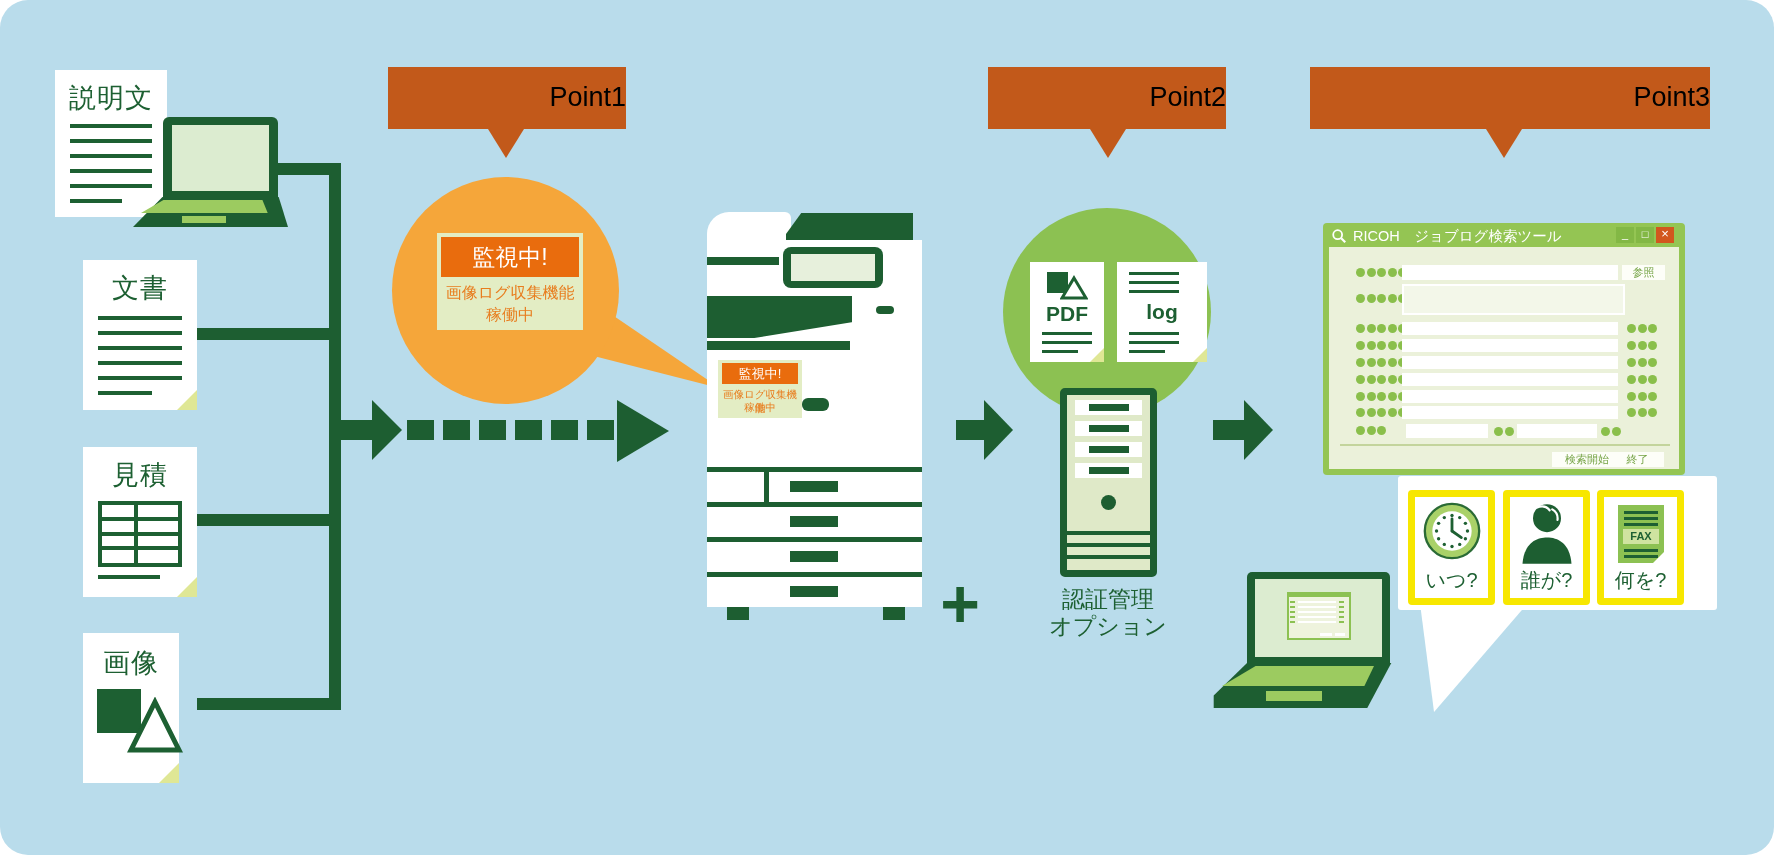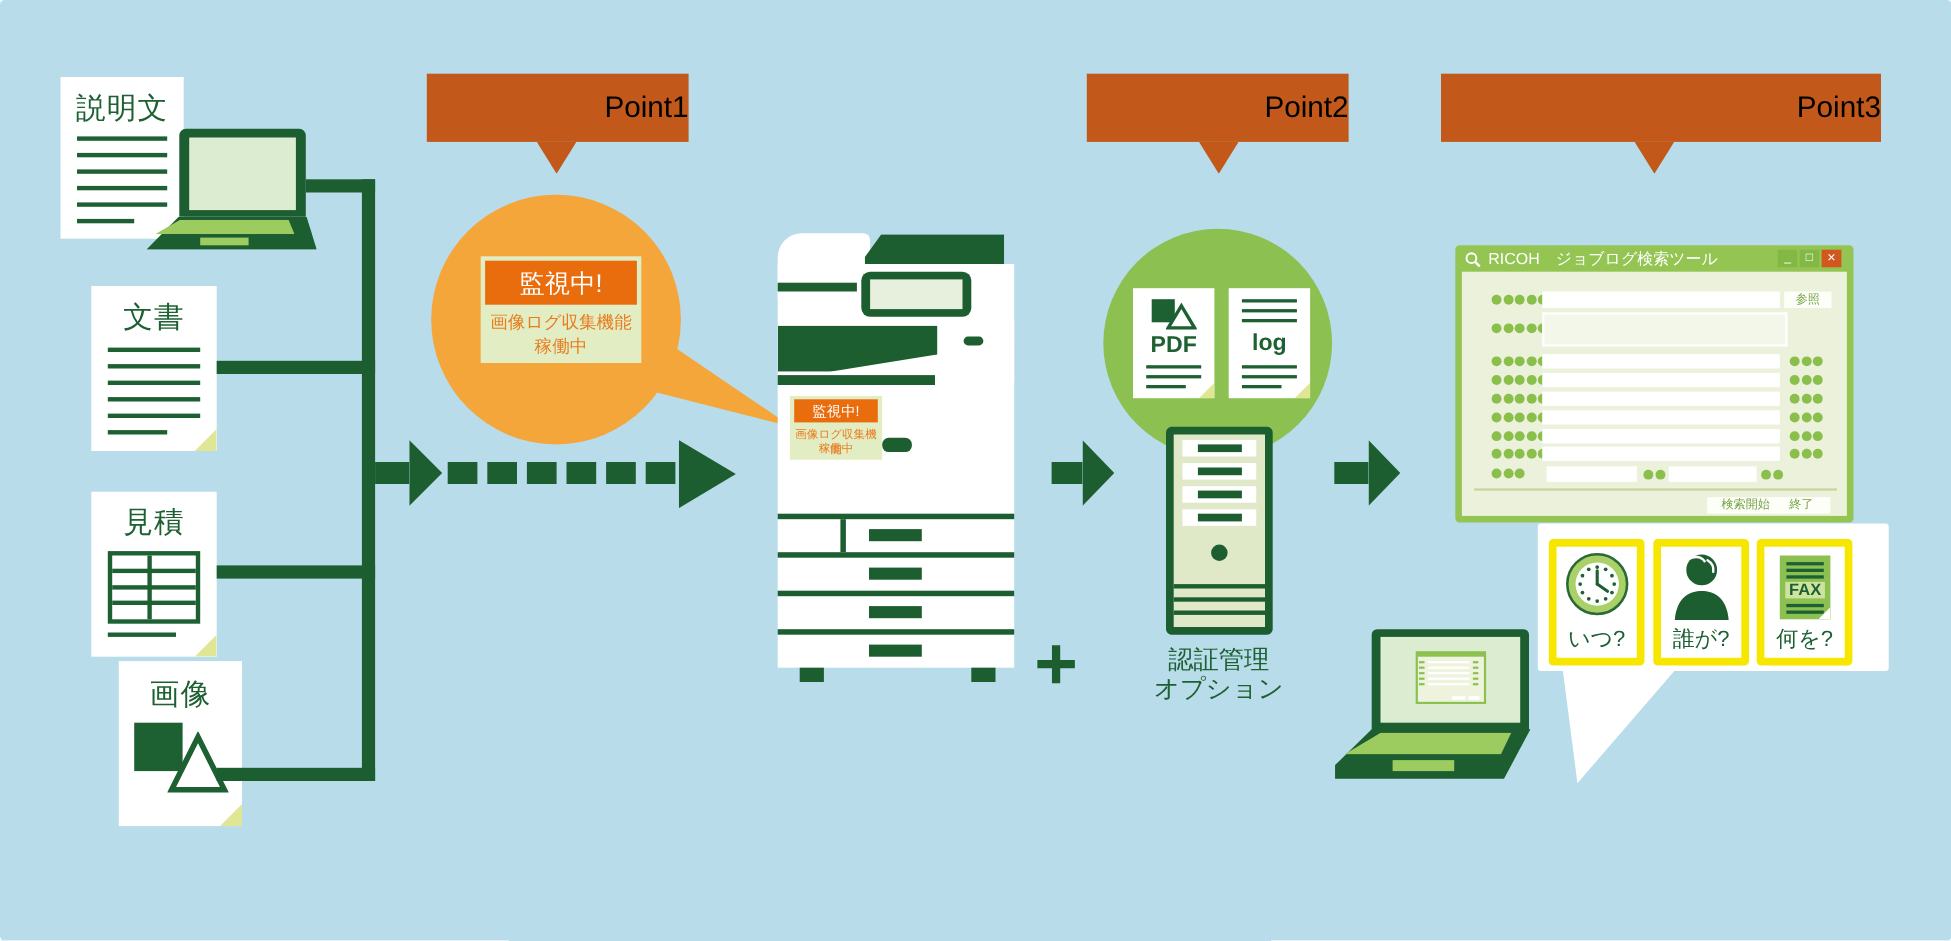--- a/index.html
+++ b/index.html
@@ -1,16 +1,16 @@
 <!DOCTYPE html>
 <html><head>
 <meta charset="utf-8">
 <style>
   html,body{margin:0;padding:0;background:#fff;font-family:"Liberation Sans","DejaVu Sans",sans-serif;}
-  .canvas{position:relative;width:1774px;height:855px;background:#b9dceb;border-radius:4px;overflow:hidden;}
+  .canvas{position:relative;width:1774px;height:855px;background:#b9dceb;border-radius:28px;overflow:hidden;}
   .abs{position:absolute;}
   .paper{position:absolute;background:#fff;}
   .ptitle{position:absolute;left:0;width:100%;text-align:center;color:#1d6032;font-size:27px;letter-spacing:1px;}
   .lines{position:absolute;display:flex;flex-direction:column;gap:11px;}
   .dl{height:4px;background:#1d6032;width:100%;}
   .dl.short{width:64%;}
   .fold{position:absolute;right:0;bottom:0;width:20px;height:20px;background:#dfe795;clip-path:polygon(100% 0,100% 100%,0 100%);}
   .dark{position:absolute;background:#1d5e31;}
   .arrow-head{position:absolute;background:#1d5e31;clip-path:polygon(0 0,100% 50%,0 100%);}
   .banner{position:absolute;height:62px;background:#c2591a;color:#000000;font-size:27px;text-align:right;line-height:60px;}
@@ -76,21 +76,21 @@
     <div class="tbl" style="left:15px;top:54px;width:84px;height:66px;">
       <div class="th" style="top:21.5%;"></div>
         <div class="th" style="top:46.5%;"></div>
         <div class="th" style="top:71.5%;"></div>
       <div class="tv"></div>
     </div>
     <div class="abs" style="left:15px;top:128px;width:62px;height:4px;background:#1d6032;"></div>
     <span class="fold"></span>
   </div>
 
-  <div class="paper" style="left:83px;top:601px;width:112px;height:150px;margin-left:25px;">
+  <div class="paper" style="left:83px;top:633px;width:96px;height:150px;">
     <div class="ptitle" style="top:12px;">画像</div>
     <div class="abs" style="left:14px;top:56px;width:44px;height:44px;background:#1d6032;"></div>
     <svg class="abs" style="left:44px;top:64px;" width="56" height="58" viewBox="0 0 56 58">
       <polygon points="28,5 52,53 4,53" fill="#ffffff" stroke="#1d6032" stroke-width="5"></polygon>
     </svg>
     <span class="fold"></span>
   </div>
 
   <div>
     <div class="dark" style="left:329px;top:163px;width:12px;height:547px;"></div>
@@ -186,21 +186,21 @@
     <svg class="abs" style="left:30px;top:13px;" width="28" height="26" viewBox="0 0 28 26">
       <polygon points="14,3 26,23 2,23" fill="#ffffff" stroke="#1d6032" stroke-width="3"></polygon>
     </svg>
     <div class="abs" style="left:0;top:40px;width:100%;text-align:center;color:#1d6032;font-size:21px;font-weight:bold;">PDF</div>
     <div class="pl" style="left:12px;top:70px;width:50px;"></div>
     <div class="pl" style="left:12px;top:79px;width:50px;"></div>
     <div class="pl" style="left:12px;top:88px;width:36px;"></div>
     <span class="fold" style="width:14px;height:14px;"></span>
   </div>
 
-  <div class="paper" style="left:1117px;top:262px;width:74px;height:100px;">
+  <div class="paper" style="left:1117px;top:262px;width:74px;height:100px;padding-left:16px;">
     <div class="pl" style="left:12px;top:10px;width:50px;"></div>
     <div class="pl" style="left:12px;top:19px;width:50px;"></div>
     <div class="pl" style="left:12px;top:28px;width:50px;"></div>
     <div class="abs" style="left:0;top:38px;width:100%;text-align:center;color:#1d6032;font-size:21px;font-weight:bold;">log</div>
     <div class="pl" style="left:12px;top:70px;width:50px;"></div>
     <div class="pl" style="left:12px;top:79px;width:50px;"></div>
     <div class="pl" style="left:12px;top:88px;width:36px;"></div>
     <span class="fold" style="width:14px;height:14px;"></span>
   </div>
 
@@ -396,21 +396,21 @@
       <path d="M38,8 q7,4 6,12" stroke="#fff" stroke-width="2.5" fill="none" stroke-linecap="round"></path>
     </svg>
     <div class="qlabel">誰が?</div>
   </div>
 
   <div class="qbox" style="left:1597px;top:490px;">
     <div class="abs" style="left:14px;top:8px;width:46px;height:58px;background:#8cc152;">
       <i class="fl" style="top:6px;"></i>
         <i class="fl" style="top:12px;"></i>
         <i class="fl" style="top:18px;"></i>
-      <b class="abs" style="left:5px;top:24px;width:36px;height:15px;background:#cfe3a0;color:#1d6032;font-size:15px;text-align:center;line-height:15px;">FAX</b>
+      <b class="abs" style="left:5px;top:24px;width:36px;height:15px;background:#cfe3a0;color:#1d6032;font-size:11px;text-align:center;line-height:15px;">FAX</b>
       <i class="fl" style="top:44px;"></i>
         <i class="fl" style="top:50px;"></i>
       <span class="abs" style="right:0;bottom:0;width:11px;height:11px;background:#fff;clip-path:polygon(100% 0,100% 100%,0 100%);"></span>
     </div>
     <div class="qlabel">何を?</div>
   </div>
 
   <div>
     <div class="abs" style="left:1247px;top:572px;width:143px;height:92px;background:#1d5e31;border-radius:5px 5px 0 0;"></div>
     <div class="abs" style="left:1255px;top:579px;width:127px;height:78px;background:#dcecd0;"></div>

